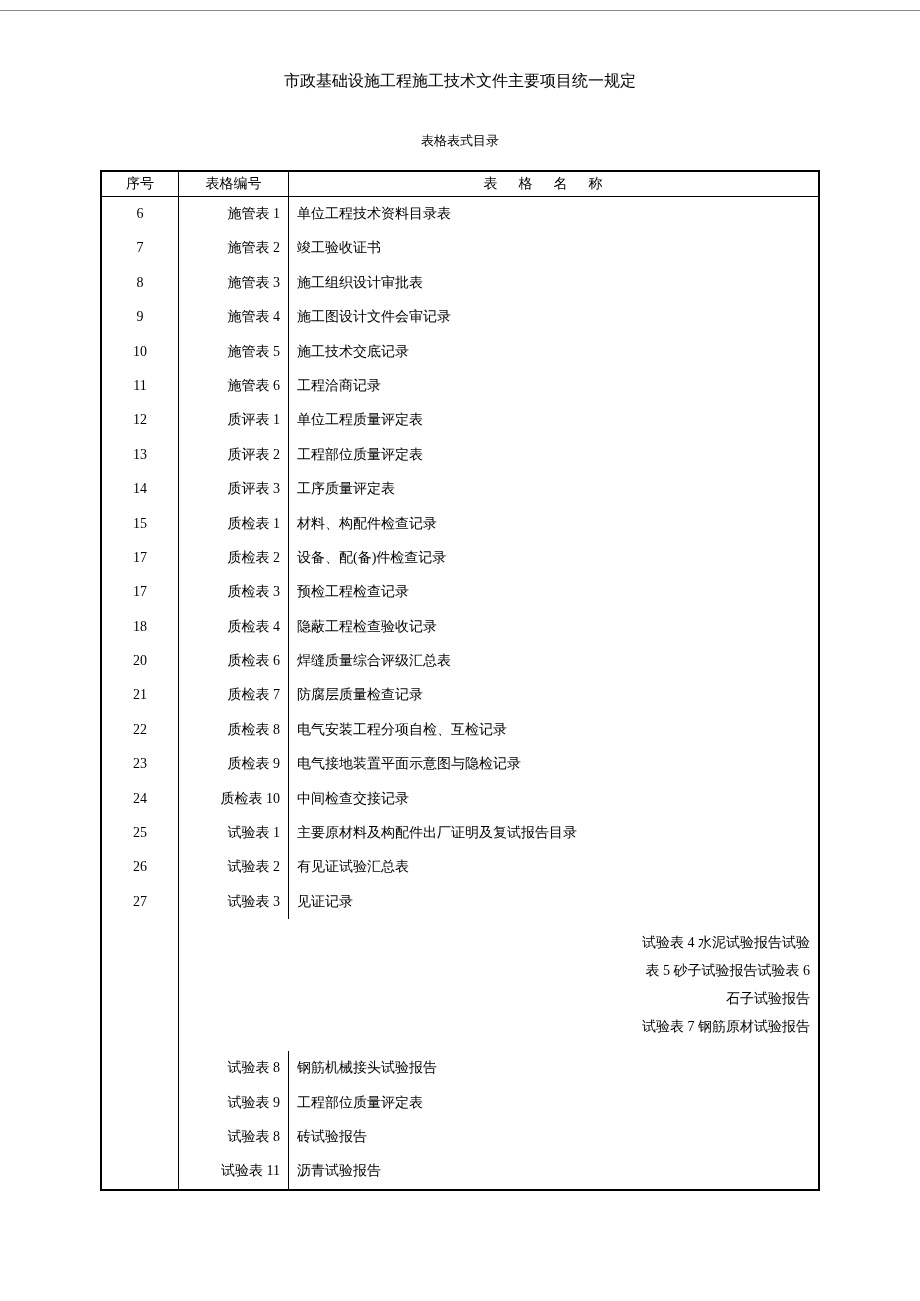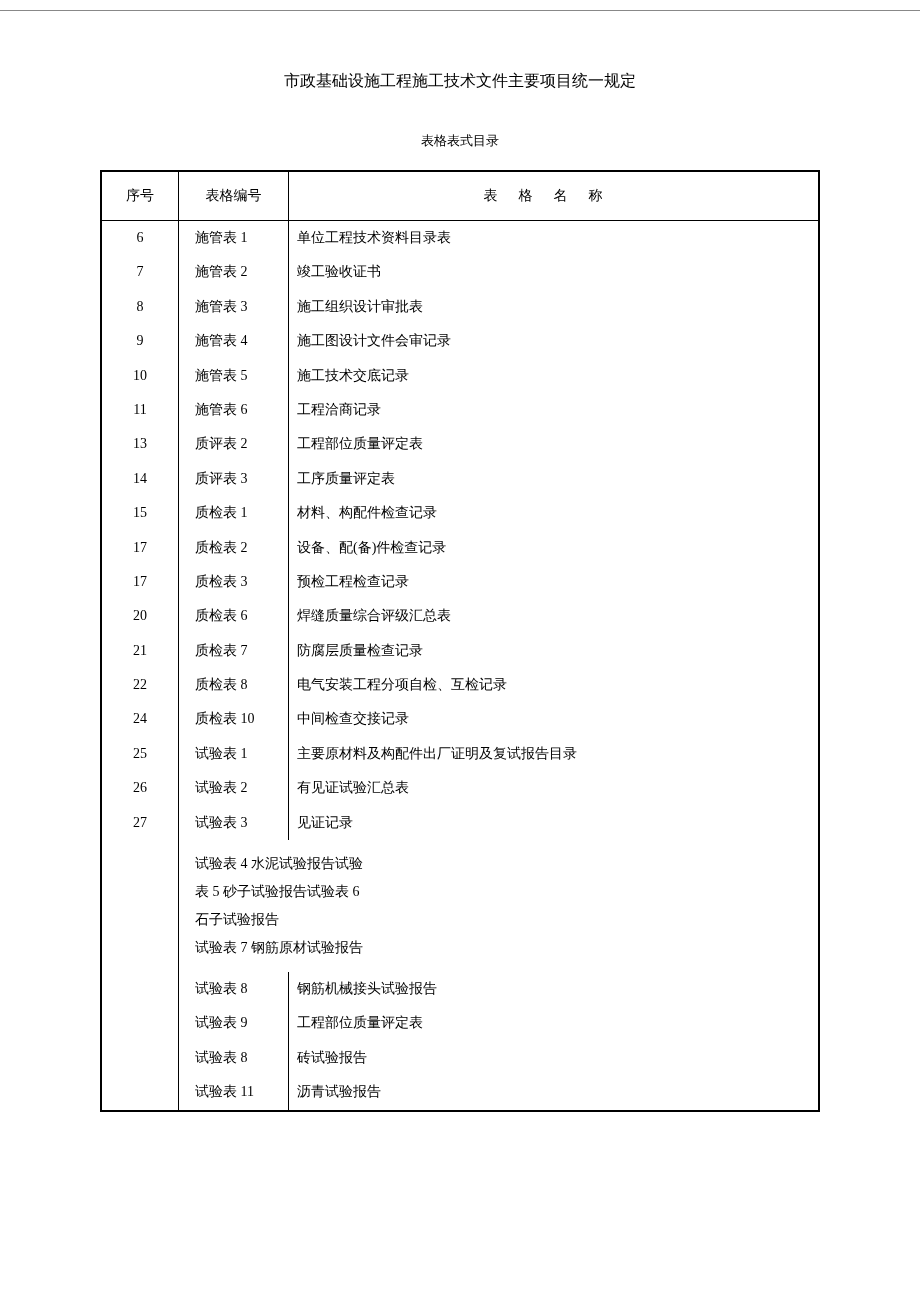--- a/index.html
+++ b/index.html
@@ -25,21 +25,21 @@
     table {
       border-collapse: collapse;
       width: 100%;
       border: 2px solid #000;
     }
     th {
       border-top: 2px solid #000;
       border-bottom: 1px solid #000;
       border-left: 1px solid #000;
       border-right: 1px solid #000;
-      padding: 15px 8px;
+      padding: 3px 8px;
       font-size: 14px;
       font-weight: normal;
       text-align: center;
     }
     th.col-name {
       font-weight: normal;
       letter-spacing: 1.5em;
     }
     td {
       padding: 6px 8px;
@@ -49,21 +49,21 @@
       border-right: 1px solid #000;
       vertical-align: middle;
       line-height: 1.6;
     }
     td.seq {
       text-align: center;
       width: 60px;
     }
     td.code {
       width: 85px;
-      text-align: left;
+      text-align: right;
       padding-left: 16px;
     }
     td.name {
     }
     .multiline {
       line-height: 2.0;
       padding: 10px 8px;
     }
     .header-line {
       border-top: 1px solid #888;
@@ -125,20 +125,25 @@
           <td class="seq">10</td>
           <td class="code">施管表 5</td>
           <td class="name">施工技术交底记录</td>
         </tr>
         <tr>
           <td class="seq">11</td>
           <td class="code">施管表 6</td>
           <td class="name">工程洽商记录</td>
         </tr>
         <tr>
+          <td class="seq">12</td>
+          <td class="code">质评表 1</td>
+          <td class="name">单位工程质量评定表</td>
+        </tr>
+        <tr>
           <td class="seq">13</td>
           <td class="code">质评表 2</td>
           <td class="name">工程部位质量评定表</td>
         </tr>
         <tr>
           <td class="seq">14</td>
           <td class="code">质评表 3</td>
           <td class="name">工序质量评定表</td>
         </tr>
         <tr>
@@ -150,35 +155,45 @@
           <td class="seq">17</td>
           <td class="code">质检表 2</td>
           <td class="name">设备、配(备)件检查记录</td>
         </tr>
         <tr>
           <td class="seq">17</td>
           <td class="code">质检表 3</td>
           <td class="name">预检工程检查记录</td>
         </tr>
         <tr>
+          <td class="seq">18</td>
+          <td class="code">质检表 4</td>
+          <td class="name">隐蔽工程检查验收记录</td>
+        </tr>
+        <tr>
           <td class="seq">20</td>
           <td class="code">质检表 6</td>
           <td class="name">焊缝质量综合评级汇总表</td>
         </tr>
         <tr>
           <td class="seq">21</td>
           <td class="code">质检表 7</td>
           <td class="name">防腐层质量检查记录</td>
         </tr>
         <tr>
           <td class="seq">22</td>
           <td class="code">质检表 8</td>
           <td class="name">电气安装工程分项自检、互检记录</td>
         </tr>
         <tr>
+          <td class="seq">23</td>
+          <td class="code">质检表 9</td>
+          <td class="name">电气接地装置平面示意图与隐检记录</td>
+        </tr>
+        <tr>
           <td class="seq">24</td>
           <td class="code">质检表 10</td>
           <td class="name">中间检查交接记录</td>
         </tr>
         <tr>
           <td class="seq">25</td>
           <td class="code">试验表 1</td>
           <td class="name">主要原材料及构配件出厂证明及复试报告目录</td>
         </tr>
         <tr>

